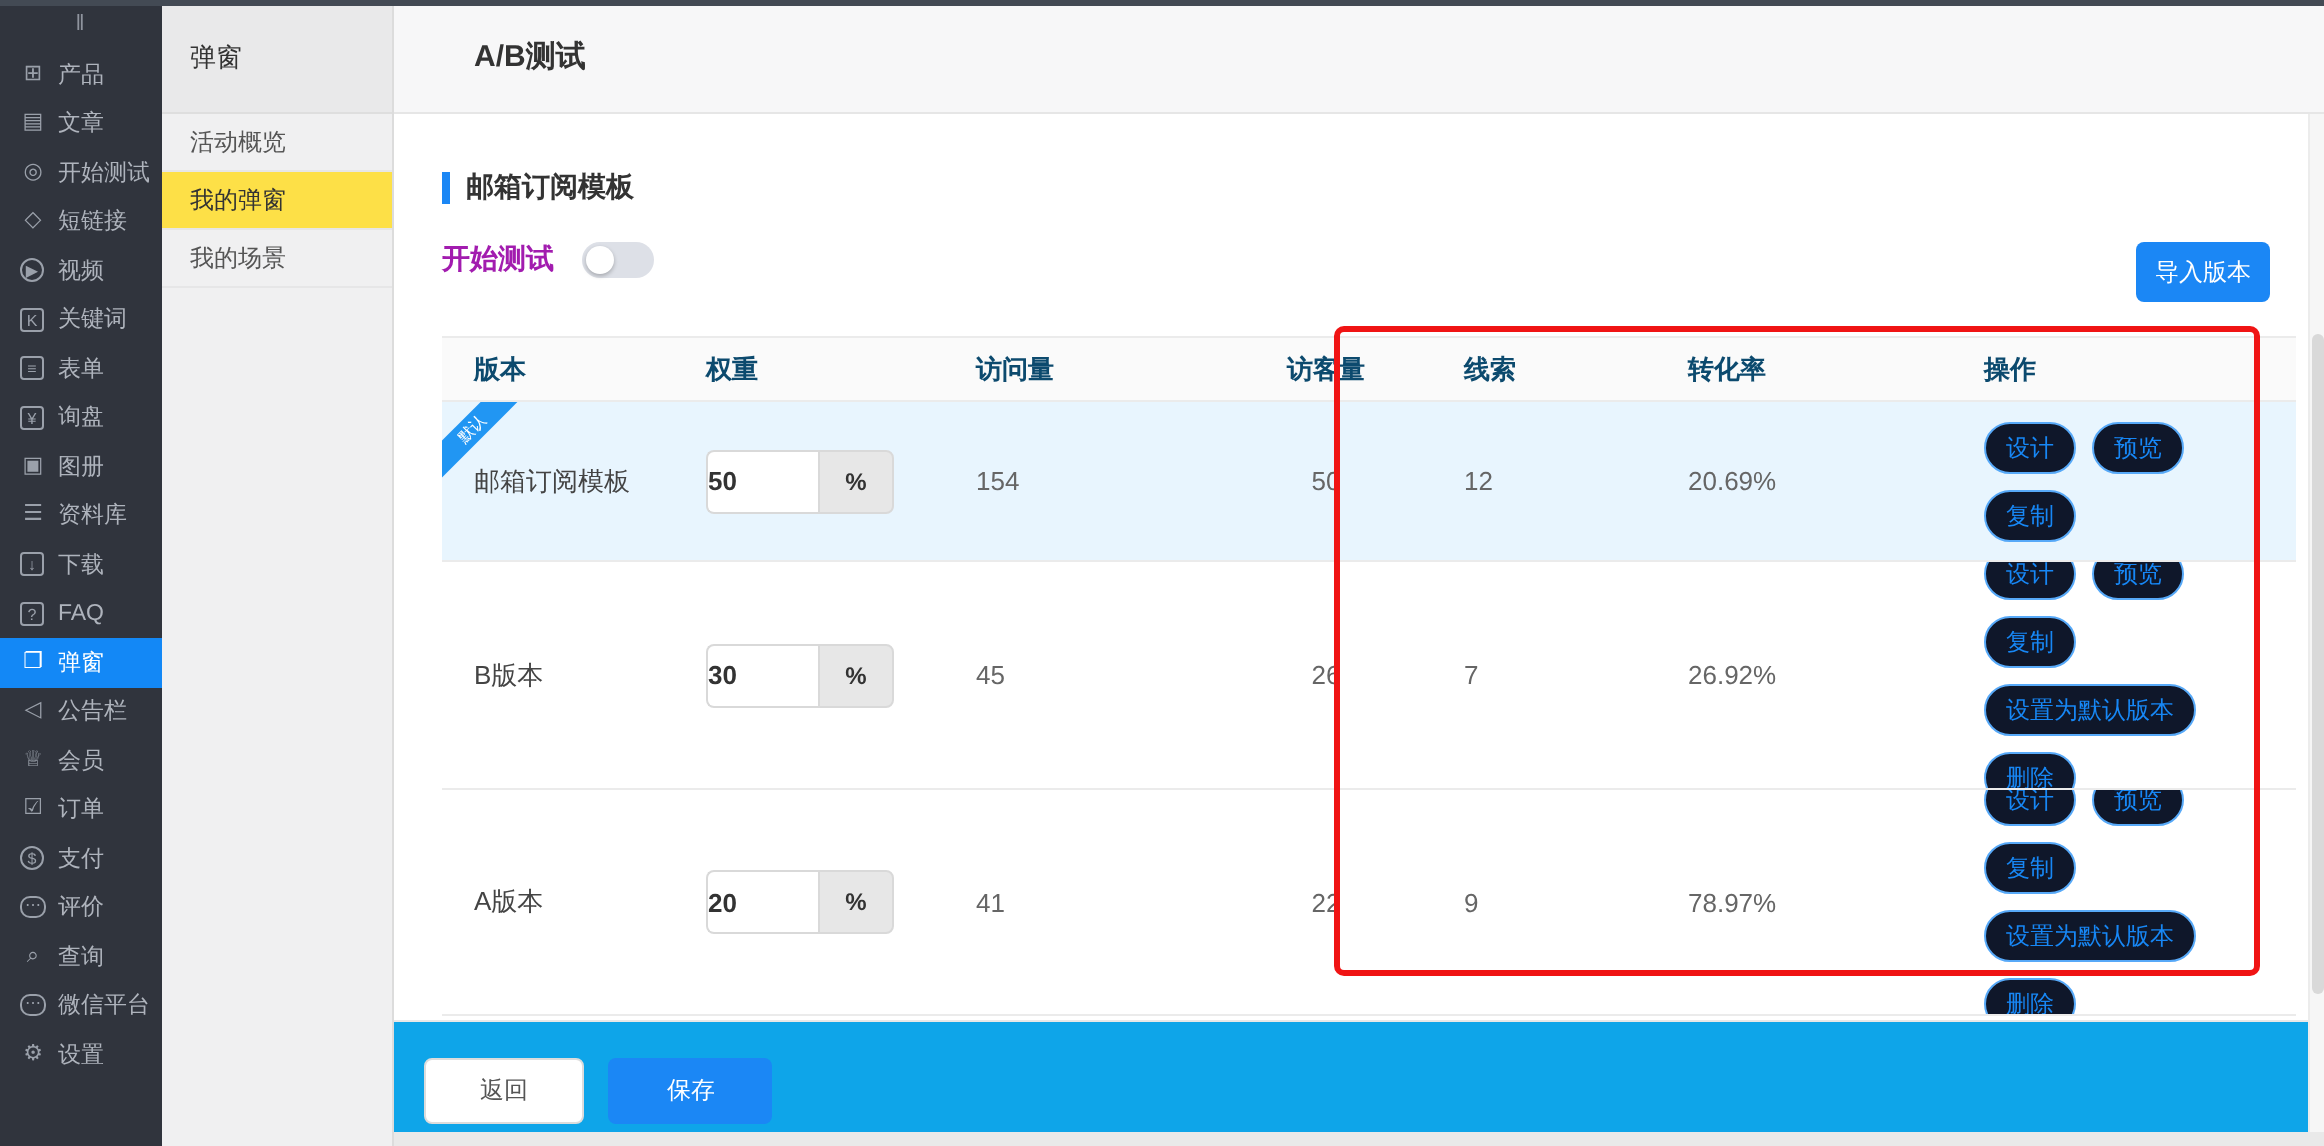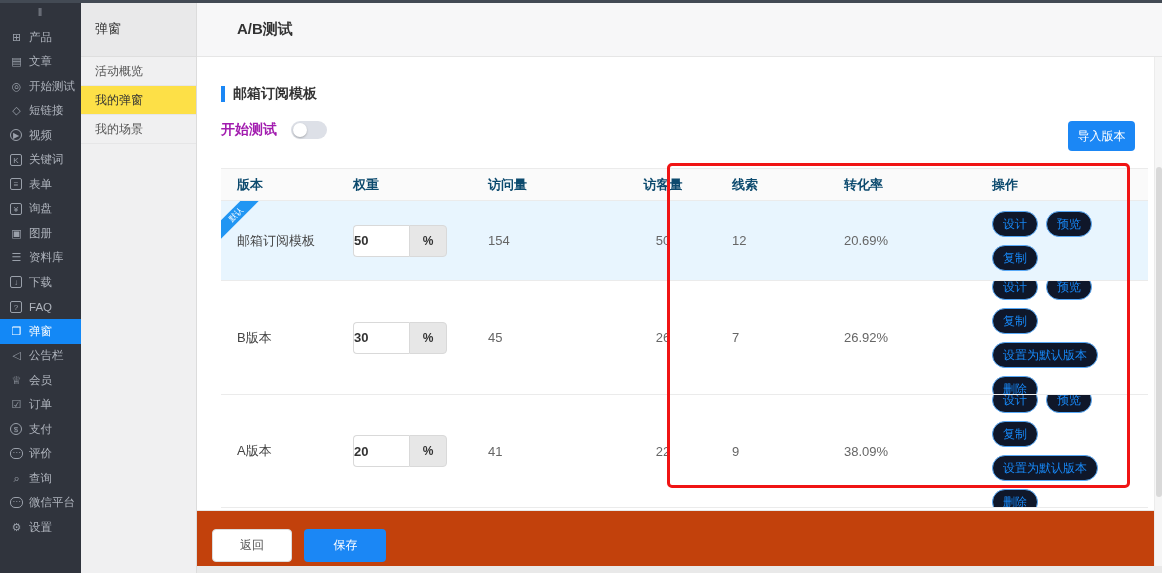--- a/index.html
+++ b/index.html
@@ -57,21 +57,21 @@
   .winput { width:56px; height:32px; border:1px solid #d9d9d9; border-right:none; border-radius:4px 0 0 4px; font-size:13px; font-weight:bold; color:#333; background:#fff; font-family:inherit; }
   .waddon { width:38px; height:32px; background:#e7e7e7; border:1px solid #d9d9d9; border-radius:0 4px 4px 0; text-align:center; line-height:30px; font-size:12px; font-weight:bold; color:#333; }
   .actions { display:flex; flex-wrap:wrap; gap:8px 8px; width:112px; }
   .abtn { background:#0f172a; border:1px solid #57a9f8; color:#1787f5; border-radius:13px; font-size:12px; padding:4px 10px; line-height:16px; cursor:pointer; font-family:inherit; white-space:nowrap; }
   .ribbon { position:absolute; top:7px; left:-17px; width:64px; transform:rotate(-45deg); background:#2196f3; color:#fff; font-size:8px; text-align:center; line-height:13px; }
 
   
   .red-box { position:absolute; left:470px; top:163px; width:463px; height:325px; border:3px solid #f01414; border-radius:5px; z-index:50; pointer-events:none; }
 
   
-  .footer { position:absolute; left:0; right:0; bottom:7px; top:510px; background:#c2410c; border-top:1px solid #e8e8e8; padding:18px 0 0 15px; }
+  .footer { position:absolute; left:0; right:0; bottom:7px; top:510px; background:#0ea5e9; border-top:1px solid #e8e8e8; padding:18px 0 0 15px; }
   .back-btn { width:80px; height:33px; background:#fff; border:1px solid #dcdcdc; border-radius:4px; color:#555; font-size:12px; font-family:inherit; cursor:pointer; }
   .save-btn { width:82px; height:33px; background:#1b87f5; border:none; border-radius:4px; color:#fff; font-size:12px; font-family:inherit; margin-left:8px; cursor:pointer; }
   .bottomstrip { position:absolute; left:0; right:0; bottom:0; height:7px; background:#e9e9e9; }
 
   
   .vscroll { position:absolute; top:57px; right:0; width:8px; bottom:7px; background:#f6f6f6; border-left:1px solid #ececec; }
   .vthumb { position:absolute; top:110px; left:1px; width:6px; height:330px; border-radius:3px; background:#d9d9d9; }
 </style>
 </head>
 <body>
@@ -248,21 +248,21 @@
             </div>
             <div class="trow row-data row-a">
               <div class="td c0"><span class="vname">A版本</span></div>
               <div class="td c1"><span class="wgroup">
                   <input class="winput" type="text" value="20" style="">
                   <span class="waddon">%</span>
                 </span></div>
               <div class="td c2">41</div>
               <div class="td c3">22</div>
               <div class="td c4">9</div>
-              <div class="td c5">38.09%</div>
+              <div class="td c5">78.97%</div>
               <div class="td c6">
                 <div class="actions">
                   <button class="abtn">设计</button>
                   <button class="abtn">预览</button>
                   <button class="abtn">复制</button>
                   <button class="abtn">设置为默认版本</button>
                   <button class="abtn">删除</button>
                 </div>
               </div>
             </div>

